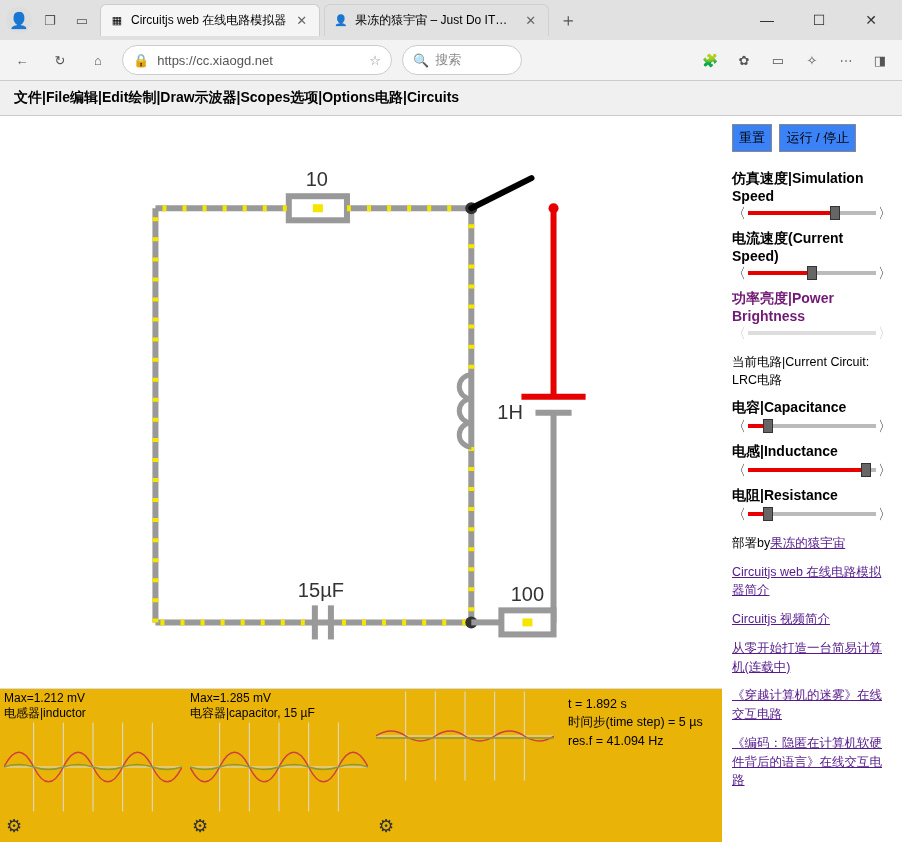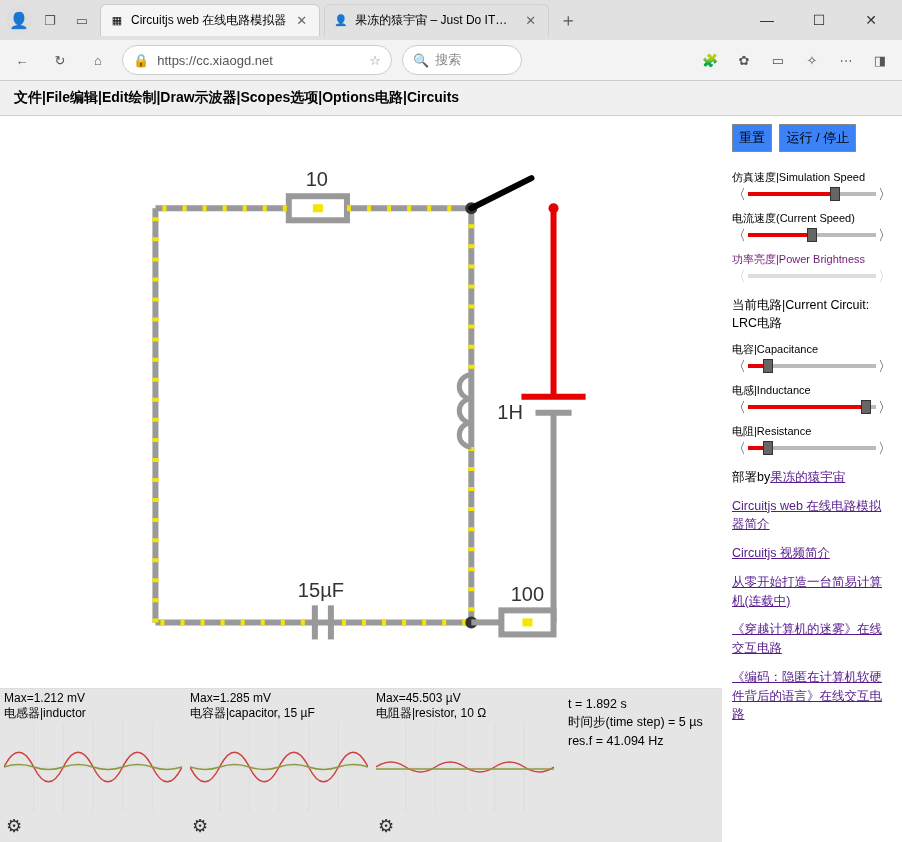--- a/index.html
+++ b/index.html
@@ -21,30 +21,30 @@
   .right-icons { display:flex; gap:6px; margin-left:auto;}
   .page { background:#fff; height:762px; display:flex; flex-direction:column; }
   .menubar { display:flex; padding:8px 14px; background:#f0f0f0; border-bottom:1px solid #ccc; font-size:14px; font-weight:bold;}
   .menu-item { cursor:pointer; }
   .content { flex:1; display:flex; overflow:hidden;}
   .canvas-area { flex:1; background:#fff; display:flex; flex-direction:column;}
   .circuit-canvas { flex:1; position:relative; }
   .sidebar { width:180px; background:#fff; padding:8px 10px; font-size:12.5px; overflow-y:auto;}
   .sidebar button { padding:4px 6px; margin-right:4px; margin-bottom:8px; font-size:13px; border:1px solid #888; background:#3b82f6; cursor:pointer;}
   .slider-group { margin-top:10px; }
-  .slider-label { font-size:11px; margin-bottom:2px; }
+  .slider-label { font-size:14px; margin-bottom:2px;font-weight:bold; }
   .slider-label.disabled { color:#701a75; }
   .slider-row { display:flex; align-items:center; gap:2px; }
   .slider-arrow { color:#333; cursor:pointer; font-size:14px; line-height:1;}
   .slider-track { flex:1; height:4px; background:linear-gradient(to right, #e60000 var(--fill,50%), #bbb var(--fill,50%)); position:relative;}
   .slider-track.disabled { background:#ddd;}
   .slider-thumb { position:absolute; top:-5px; width:10px; height:14px; background:#666; border:1px solid #333; transform:translateX(-50%);}
   .info-block { margin-top:14px; font-size:12.5px; line-height:1.4;}
   .links a { display:block; color:#551a8b; margin:10px 0; line-height:1.5;}
-  .scopes { display:flex; background:#e5e5e5; border-top:1px solid #ddd; height:160px;}
+  .scopes { display:flex; background:#eab308; border-top:1px solid #ddd; height:160px;}
   .scope { flex:0 0 186px; position:relative; padding:2px 4px 4px 4px;}
   .scope-stats { font-size:12px; line-height:1.3; }
   .scope-canvas { width:100%; height:90px; }
   .scope-gear { position:absolute; bottom:6px; left:6px; font-size:18px; color:#333; cursor:pointer;}
   .sim-info { flex:1; padding:6px 10px; font-size:12.5px; line-height:1.5;}
   svg { display:block; }
   .newtab { width:30px; height:30px; display:flex; align-items:center; justify-content:center; font-size:18px; color:#555; cursor:pointer;}
   .profile { width:26px; height:26px; border-radius:50%; background:#ddd; display:flex; align-items:center; justify-content:center; font-size:16px;}
 </style>
 </head>
@@ -206,24 +206,20 @@
                 <line x1="90" y1="0" x2="90" y2="90"></line>
                 <line x1="120" y1="0" x2="120" y2="90"></line>
                 <line x1="150" y1="0" x2="150" y2="90"></line>
               </g>
             <path d="M0 45 Q15 75 30 45 T60 45 T90 45 T120 45 T150 45 T180 45" stroke="#d04040" stroke-width="1.5" fill="none"></path>
             <path d="M0 45 Q15 50 30 45 T60 45 T90 45 T120 45 T150 45 T180 45" stroke="#8a9a3a" stroke-width="1.5" fill="none"></path>
           </svg>
           <span class="scope-gear">⚙</span>
         </div>
         <div class="scope">
-          <div class="scope-stats">
-            <div>Max=45.503 µV</div>
-            <div>电阻器|resistor, 10 Ω</div>
-          </div>
           <svg class="scope-canvas" viewBox="0 0 180 90">
             <g stroke="#ddd" stroke-width="1">
                 <line x1="0" y1="45" x2="180" y2="45"></line>
                 <line x1="30" y1="0" x2="30" y2="90"></line>
                 <line x1="60" y1="0" x2="60" y2="90"></line>
                 <line x1="90" y1="0" x2="90" y2="90"></line>
                 <line x1="120" y1="0" x2="120" y2="90"></line>
                 <line x1="150" y1="0" x2="150" y2="90"></line>
               </g>
             <path d="M0 45 Q15 35 30 45 T60 45 T90 45 T120 45 T150 45 T180 45" stroke="#d04040" stroke-width="1.5" fill="none"></path>

